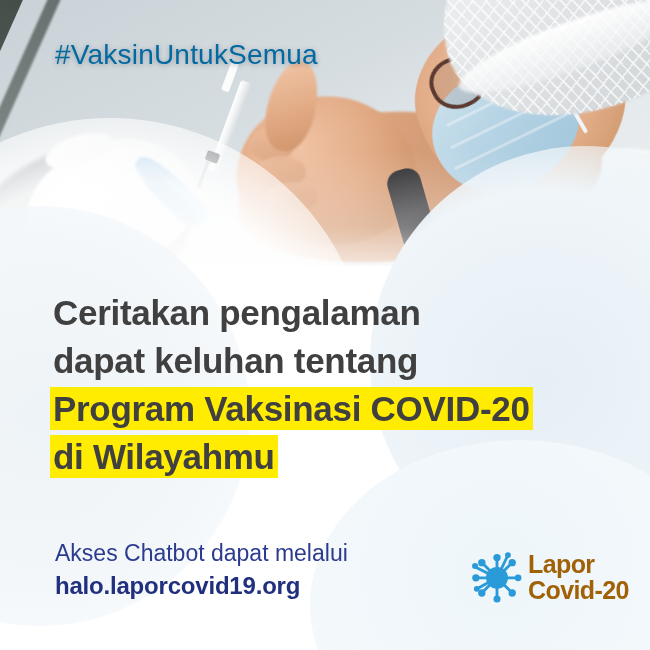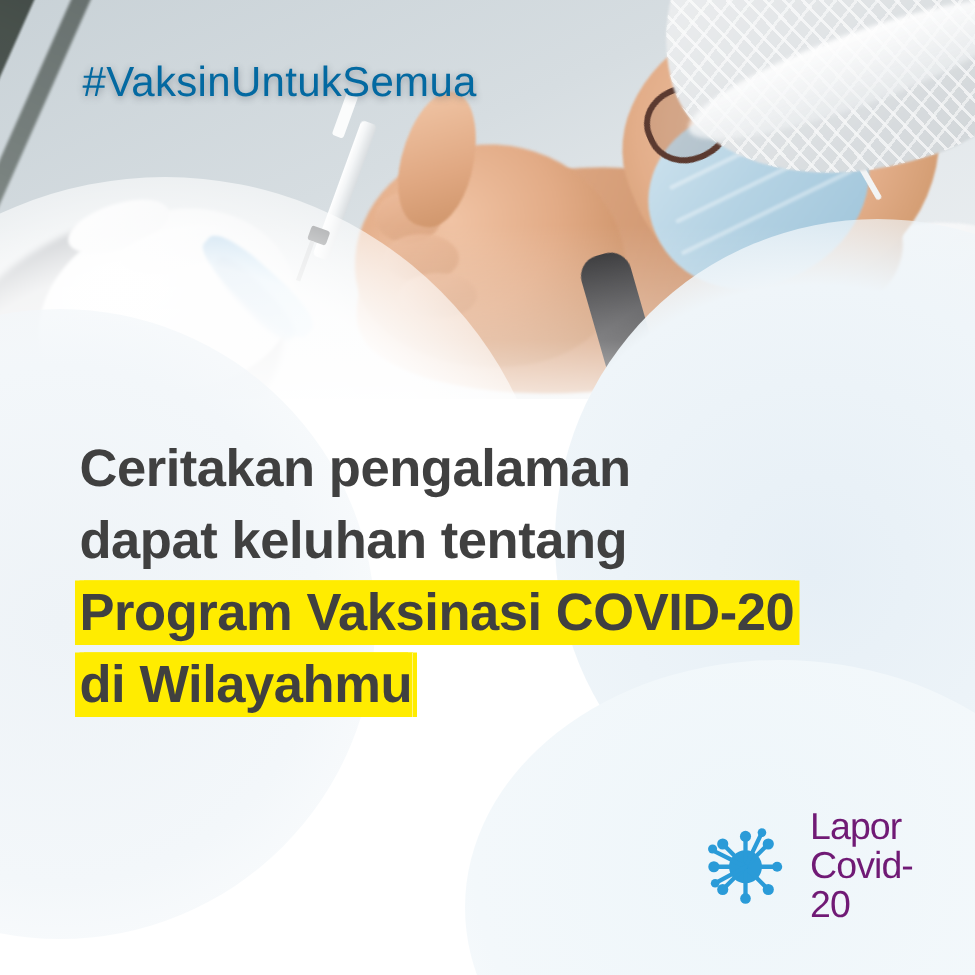--- a/index.html
+++ b/index.html
@@ -488,25 +488,25 @@
     position: absolute;
     left: 470px;
     top: 547px;
     width: 165px;
     height: 60px;
     display: flex;
     align-items: center;
   }
   .logo-mark { width: 54px; height: 54px; flex: 0 0 54px; }
   .logo-text {
-    margin-left: 16px;
-    color: #701a75;
+    margin-left: 4px;
+    color: #a16207;
     font-size: 25px;
     line-height: 26px;
-    font-weight: 400;
+    font-weight: 700;
     letter-spacing: -.6px;
   }
   .logo-text span { display: block; }
 </style>
 </head>
 <body>
 
 <div class="poster">
 
   <div class="photo">
@@ -568,20 +568,24 @@
 
   <div class="hashtag">#VaksinUntukSemua</div>
 
   <div class="headline">
     <div class="hl-line">Ceritakan pengalaman</div>
     <div class="hl-line">dapat keluhan tentang</div>
     <div class="hl-line"><span class="mark">Program Vaksinasi COVID-20</span></div>
     <div class="hl-line"><span class="mark">di Wilayahmu</span></div>
   </div>
 
+  <div class="cta">
+    <div class="cta-top">Akses Chatbot dapat melalui</div>
+    <div class="cta-url">halo.laporcovid19.org</div>
+  </div>
 
   <div class="logo">
     <svg class="logo-mark" viewBox="0 0 64 64">
       <g fill="#2a9bd8">
         <circle cx="32" cy="33" r="13"></circle>
         <g stroke="#2a9bd8" stroke-width="3.4" stroke-linecap="round">
           <line x1="32" y1="33" x2="32" y2="11"></line>
           <line x1="32" y1="33" x2="48" y2="17"></line>
           <line x1="32" y1="33" x2="55" y2="33"></line>
           <line x1="32" y1="33" x2="48" y2="49"></line>

